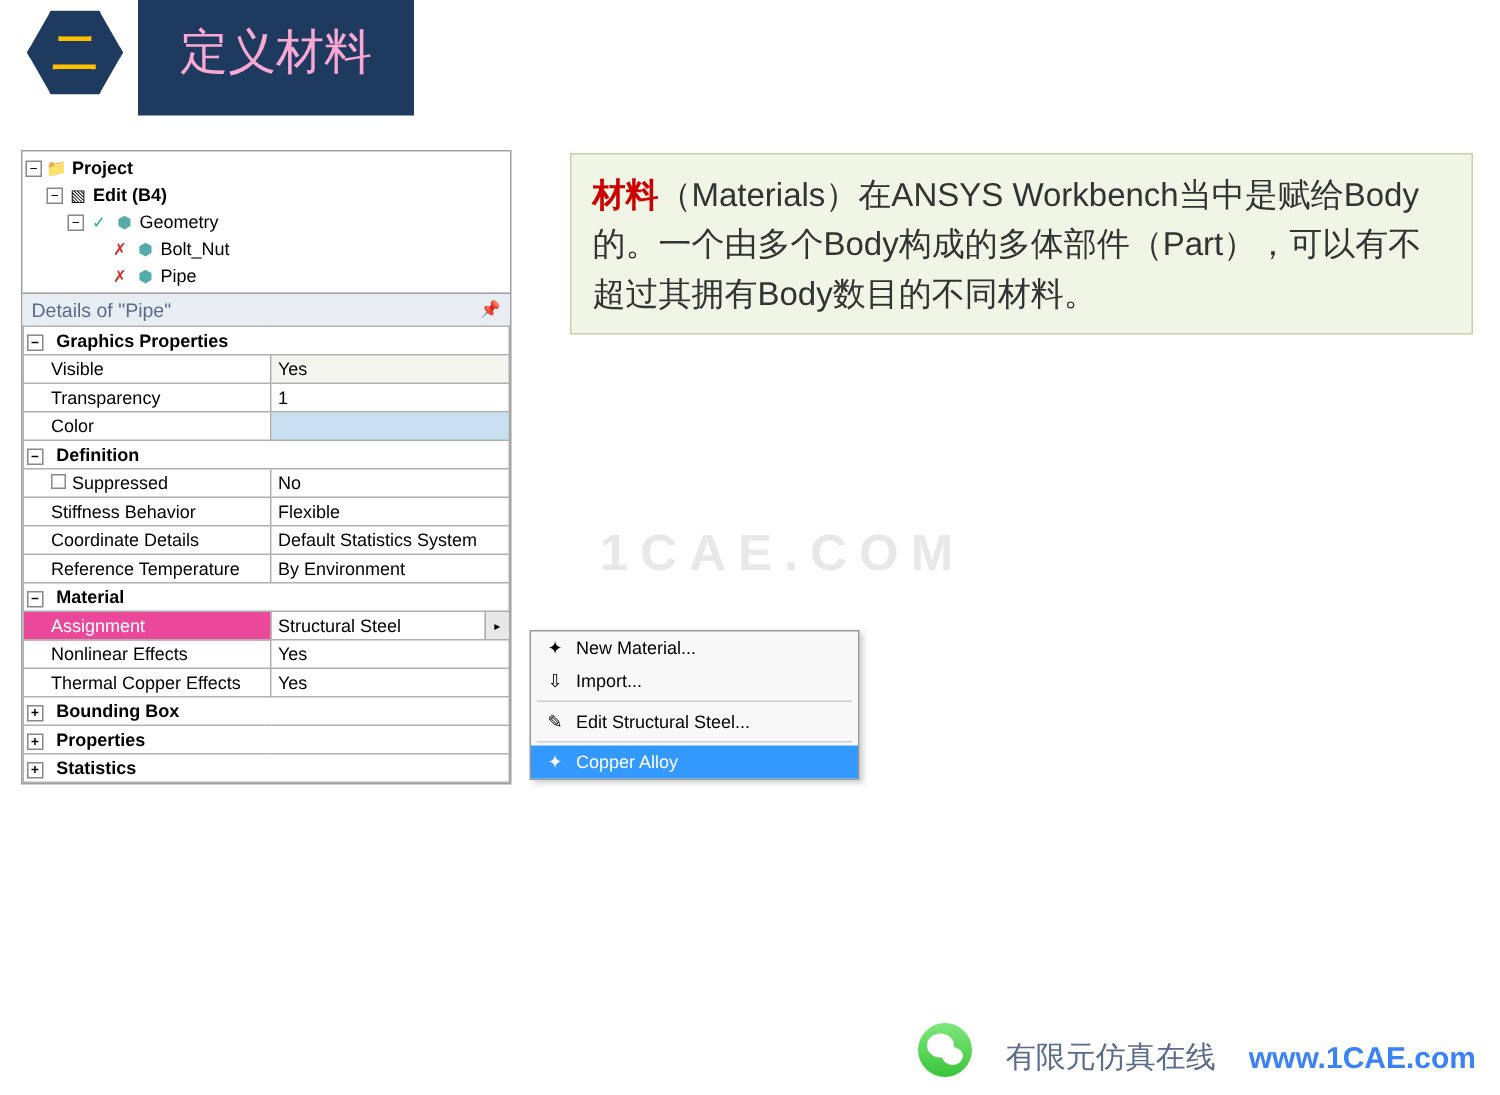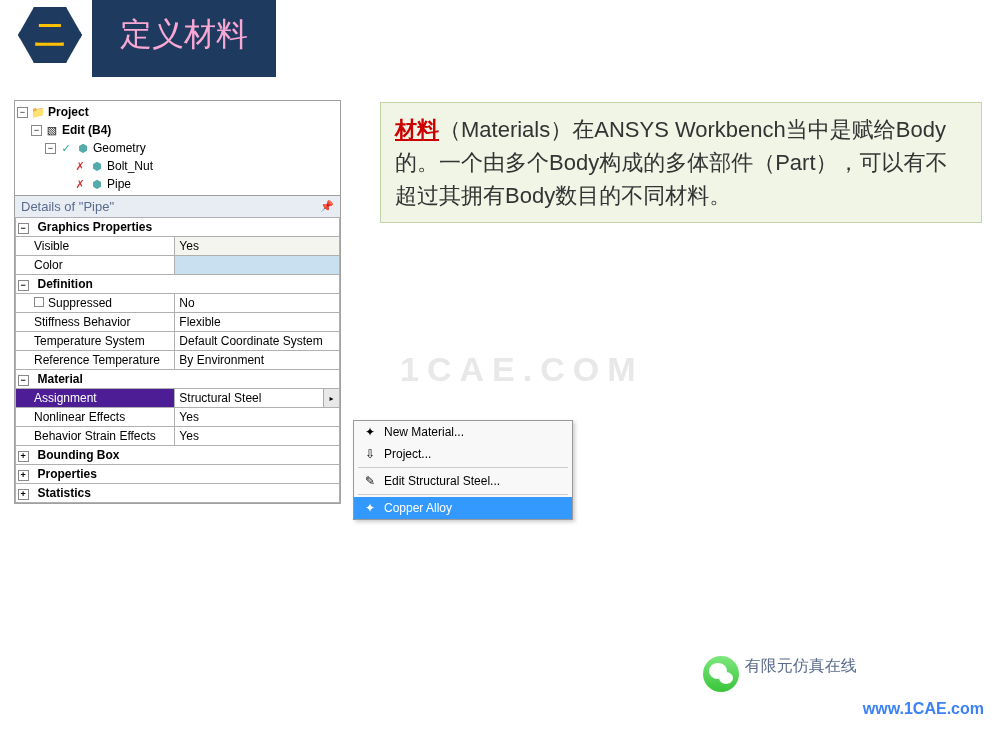--- a/index.html
+++ b/index.html
@@ -28,40 +28,40 @@
 
 .details-header { background: #e8edf3; color: #5a6b8c; padding: 3px 6px; font-size: 13px; border-top: 1px solid #a0a0a0; display: flex; align-items: center; }
 .pin { margin-left: auto; font-size: 11px; color: #333; }
 .details-table { width: 100%; border-collapse: collapse; font-size: 12px; }
 .details-table td { border: 1px solid #b0b0b0; padding: 2px 4px; height: 19px; }
 .group-row td { font-weight: bold; background: #fff; }
 .group-exp { width: 18px; text-align: center; border-right: none !important; padding: 0 !important; }
 .group-label { border-left: none !important; }
 .prop-label { padding-left: 18px !important; margin-top: 44px; }
 .val-light { background: #f5f5f0; }
-.sel-row td:first-child { background: #4c1d95; color: #fff; }
+.sel-row td:first-child { background: #ec4899; color: #fff; }
 .dropdown-cell { position: relative; }
 .dd-arrow { position: absolute; right: 0; top: 0; bottom: 0; width: 16px; background: #e8e8e8; border-left: 1px solid #aaa; display: flex; align-items: center; justify-content: center; font-size: 8px; }
 
 
 .info-box { position: absolute; left: 380px; top: 102px; width: 602px; background: #f0f5e6; border: 1px solid #c5d4a8; padding: 10px 14px; font-size: 22px; line-height: 1.5; color: #333; }
-.kw { color: #cc0000; font-weight: bold; text-decoration: underline; }
+.kw { color: #cc0000; font-weight: bold; }
 
 
 .context-menu { position: absolute; left: 353px; top: 420px; width: 220px; background: #f8f8f8; border: 1px solid #999; box-shadow: 2px 2px 4px rgba(0,0,0,0.2); font-family: Tahoma, sans-serif; font-size: 12px; }
 .menu-item { display: flex; align-items: center; height: 22px; padding: 0 6px; }
 .menu-item.sel { background: #3399ff; color: #fff; }
 .menu-icon { width: 20px; display: inline-flex; align-items: center; justify-content: center; font-size: 12px; margin-right: 4px; }
 .menu-sep { height: 1px; background: #ccc; margin: 2px 4px; }
 
 
 .watermark { position: absolute; left: 400px; top: 350px; font-size: 34px; color: #e8e8e8; font-weight: bold; letter-spacing: 8px; pointer-events: none; font-family: Arial, sans-serif; }
 
 
-.footer { position: absolute; bottom: 12px; right: 16px; display: flex; align-items: flex-start; gap: 6px; font-size: 16px; }
+.footer { position: absolute; bottom: 12px; right: 16px; display: flex; align-items: flex-end; gap: 22px; font-size: 20px; }
 .wechat-mock { width: 36px; height: 36px; border-radius: 50%; background: linear-gradient(#7de87d,#3ac43a); position: relative; }
 .wechat-mock::before, .wechat-mock::after { content: ""; position: absolute; background: #fff; border-radius: 50%; }
 .wechat-mock::before { width: 18px; height: 16px; left: 6px; top: 7px; }
 .wechat-mock::after { width: 14px; height: 12px; left: 16px; top: 16px; }
 .footer-cn { color: #5a6b8c; }
 .footer-url { color: #3b82f6; font-weight: bold; font-family: Arial; margin-top: 44px; }
 </style>
 </head>
 <body>
 
@@ -115,59 +115,63 @@
     <tbody>
         <tr class="group-row">
       <td class="group-exp"><span class="exp">−</span></td>
       <td class="group-label" colspan="2">Graphics Properties</td>
     </tr>
     <tr>
           <td class="prop-label" colspan="2">Visible</td>
           <td class="val-light">Yes</td>
         </tr>
     <tr>
+          <td class="prop-label" colspan="2">Transparency</td>
+          <td>1</td>
+        </tr>
+    <tr>
           <td class="prop-label" colspan="2">Color</td>
           <td style="background:#c9e0f0"></td>
         </tr>
 
     <tr class="group-row">
       <td class="group-exp"><span class="exp">−</span></td>
       <td class="group-label" colspan="2">Definition</td>
     </tr>
     <tr>
           <td class="prop-label" colspan="2"><span style="display:inline-block;width:10px;height:10px;border:1px solid #888;margin-right:4px"></span><span>Suppressed</span></td>
           <td>No</td>
         </tr>
     <tr>
           <td class="prop-label" colspan="2">Stiffness Behavior</td>
           <td>Flexible</td>
         </tr>
     <tr>
-          <td class="prop-label" colspan="2">Temperature System</td>
-          <td>Default Coordinate System</td>
+          <td class="prop-label" colspan="2">Coordinate Details</td>
+          <td>Default Statistics System</td>
         </tr>
     <tr>
           <td class="prop-label" colspan="2">Reference Temperature</td>
           <td>By Environment</td>
         </tr>
 
     <tr class="group-row">
       <td class="group-exp"><span class="exp">−</span></td>
       <td class="group-label" colspan="2">Material</td>
     </tr>
     <tr class="sel-row">
       <td class="prop-label" colspan="2">Assignment</td>
       <td class="dropdown-cell"><span>Structural Steel</span><span class="dd-arrow">▸</span></td>
     </tr>
     <tr>
           <td class="prop-label" colspan="2">Nonlinear Effects</td>
           <td>Yes</td>
         </tr>
     <tr>
-          <td class="prop-label" colspan="2">Behavior Strain Effects</td>
+          <td class="prop-label" colspan="2">Thermal Copper Effects</td>
           <td>Yes</td>
         </tr>
 
     <tr class="group-row">
       <td class="group-exp"><span class="exp">+</span></td>
       <td class="group-label" colspan="2">Bounding Box</td>
     </tr>
     <tr class="group-row">
       <td class="group-exp"><span class="exp">+</span></td>
       <td class="group-label" colspan="2">Properties</td>
@@ -186,21 +190,21 @@
   <span class="kw">材料</span><span>（Materials）在ANSYS Workbench当中是赋给Body的。一个由多个Body构成的多体部件（Part），可以有不超过其拥有Body数目的不同材料。</span>
 </div>
 
 <div class="context-menu">
   <div class="menu-item">
     <span class="menu-icon">✦</span>
     <span>New Material...</span>
   </div>
   <div class="menu-item">
     <span class="menu-icon">⇩</span>
-    <span>Project...</span>
+    <span>Import...</span>
   </div>
   <div class="menu-sep"></div>
   <div class="menu-item">
     <span class="menu-icon">✎</span>
     <span>Edit Structural Steel...</span>
   </div>
   <div class="menu-sep"></div>
   <div class="menu-item sel">
     <span class="menu-icon">✦</span>
     <span>Copper Alloy</span>

